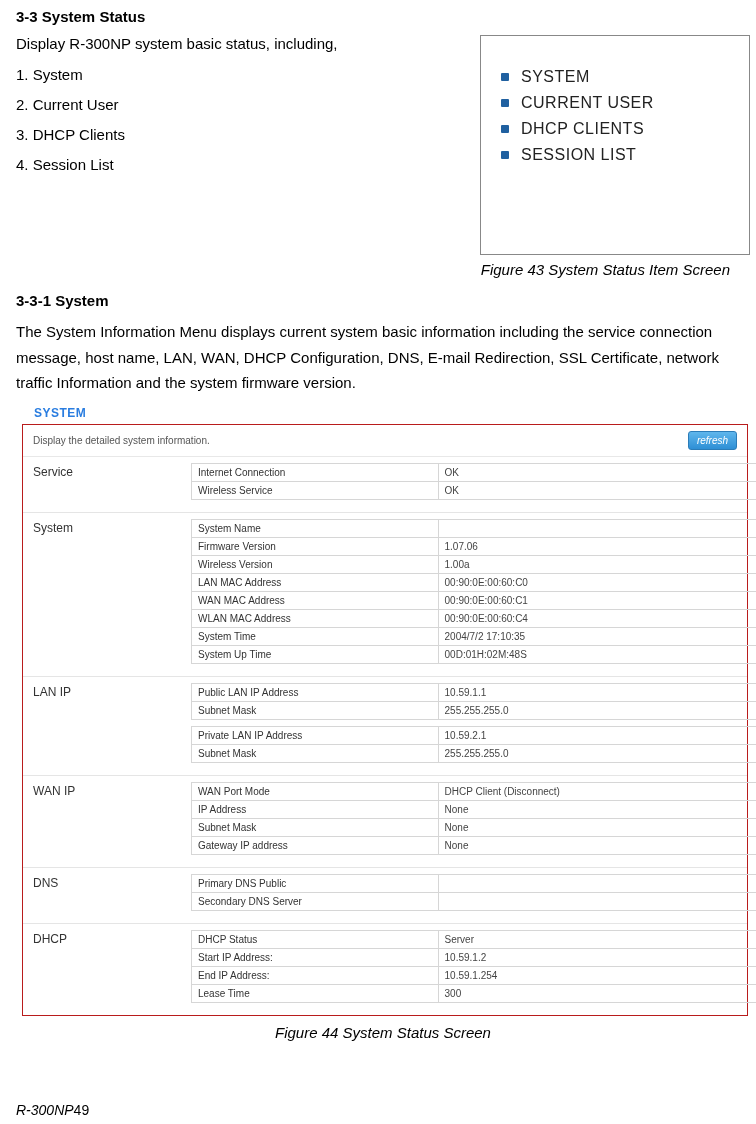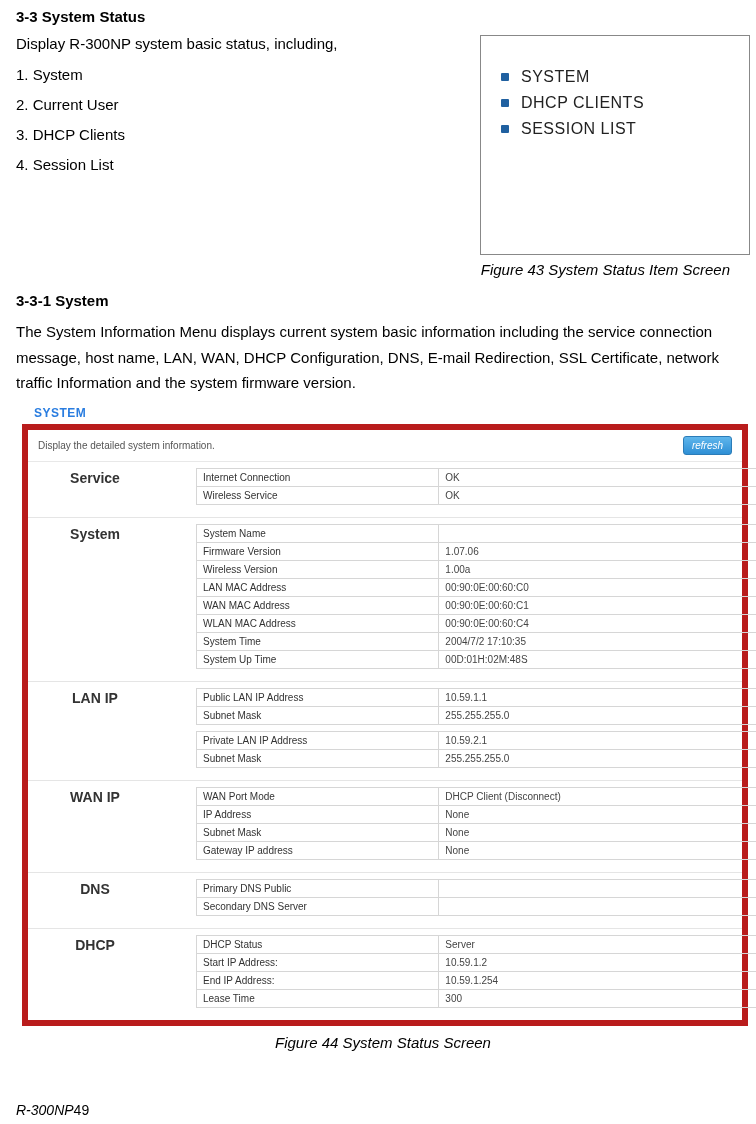--- a/index.html
+++ b/index.html
@@ -69,21 +69,21 @@
     text-align: right;
     margin: 6px 0 14px 0;
     padding-right: 20px;
   }
   .body-text {
     font-size: 15px;
     line-height: 1.7;
     margin: 0 0 10px 0;
   }
   .systembox {
-    border: 6px solid #b91c1c;
+    border: 1px solid #b91c1c;
     margin: 0 2px 8px 6px;
     background: #fff;
   }
   .system-title {
     color: #2a7de0;
     font-weight: bold;
     font-size: 12px;
     padding: 0 0 4px 18px;
     letter-spacing: 0.5px;
   }
@@ -107,25 +107,24 @@
   }
   .section-row {
     display:flex;
     align-items: flex-start;
     border-bottom: 1px solid #e5e5e5;
   }
   .section-row:last-child{ border-bottom:none;}
   .section-label {
     width: 130px;
     flex: 0 0 130px;
-    font-size: 14px;
-    font-weight: bold;
+    font-size: 12px;
+    font-weight: normal;
     color: #333;
     padding: 8px 6px 6px 10px;
-    text-align: center;
   }
   .section-body {
     flex: 1;
     padding: 6px 6px 6px 0;
   }
   .mini-table {
     border: 1px solid #d0d0d0;
     border-collapse: collapse;
     width: 100%;
     margin-bottom: 6px;
@@ -171,20 +170,24 @@
         <div class="num-list-item">4.    Session List</div>
       </div>
     </div>
     <div class="sidebar-box">
       <div class="side-item">
         <span class="side-dot"></span>
         <span>SYSTEM</span>
       </div>
       <div class="side-item">
         <span class="side-dot"></span>
+        <span>CURRENT USER</span>
+      </div>
+      <div class="side-item">
+        <span class="side-dot"></span>
         <span>DHCP CLIENTS</span>
       </div>
       <div class="side-item">
         <span class="side-dot"></span>
         <span>SESSION LIST</span>
       </div>
     </div>
   </div>
 
   <div class="fig-caption-right">Figure 43 System Status Item Screen</div>

